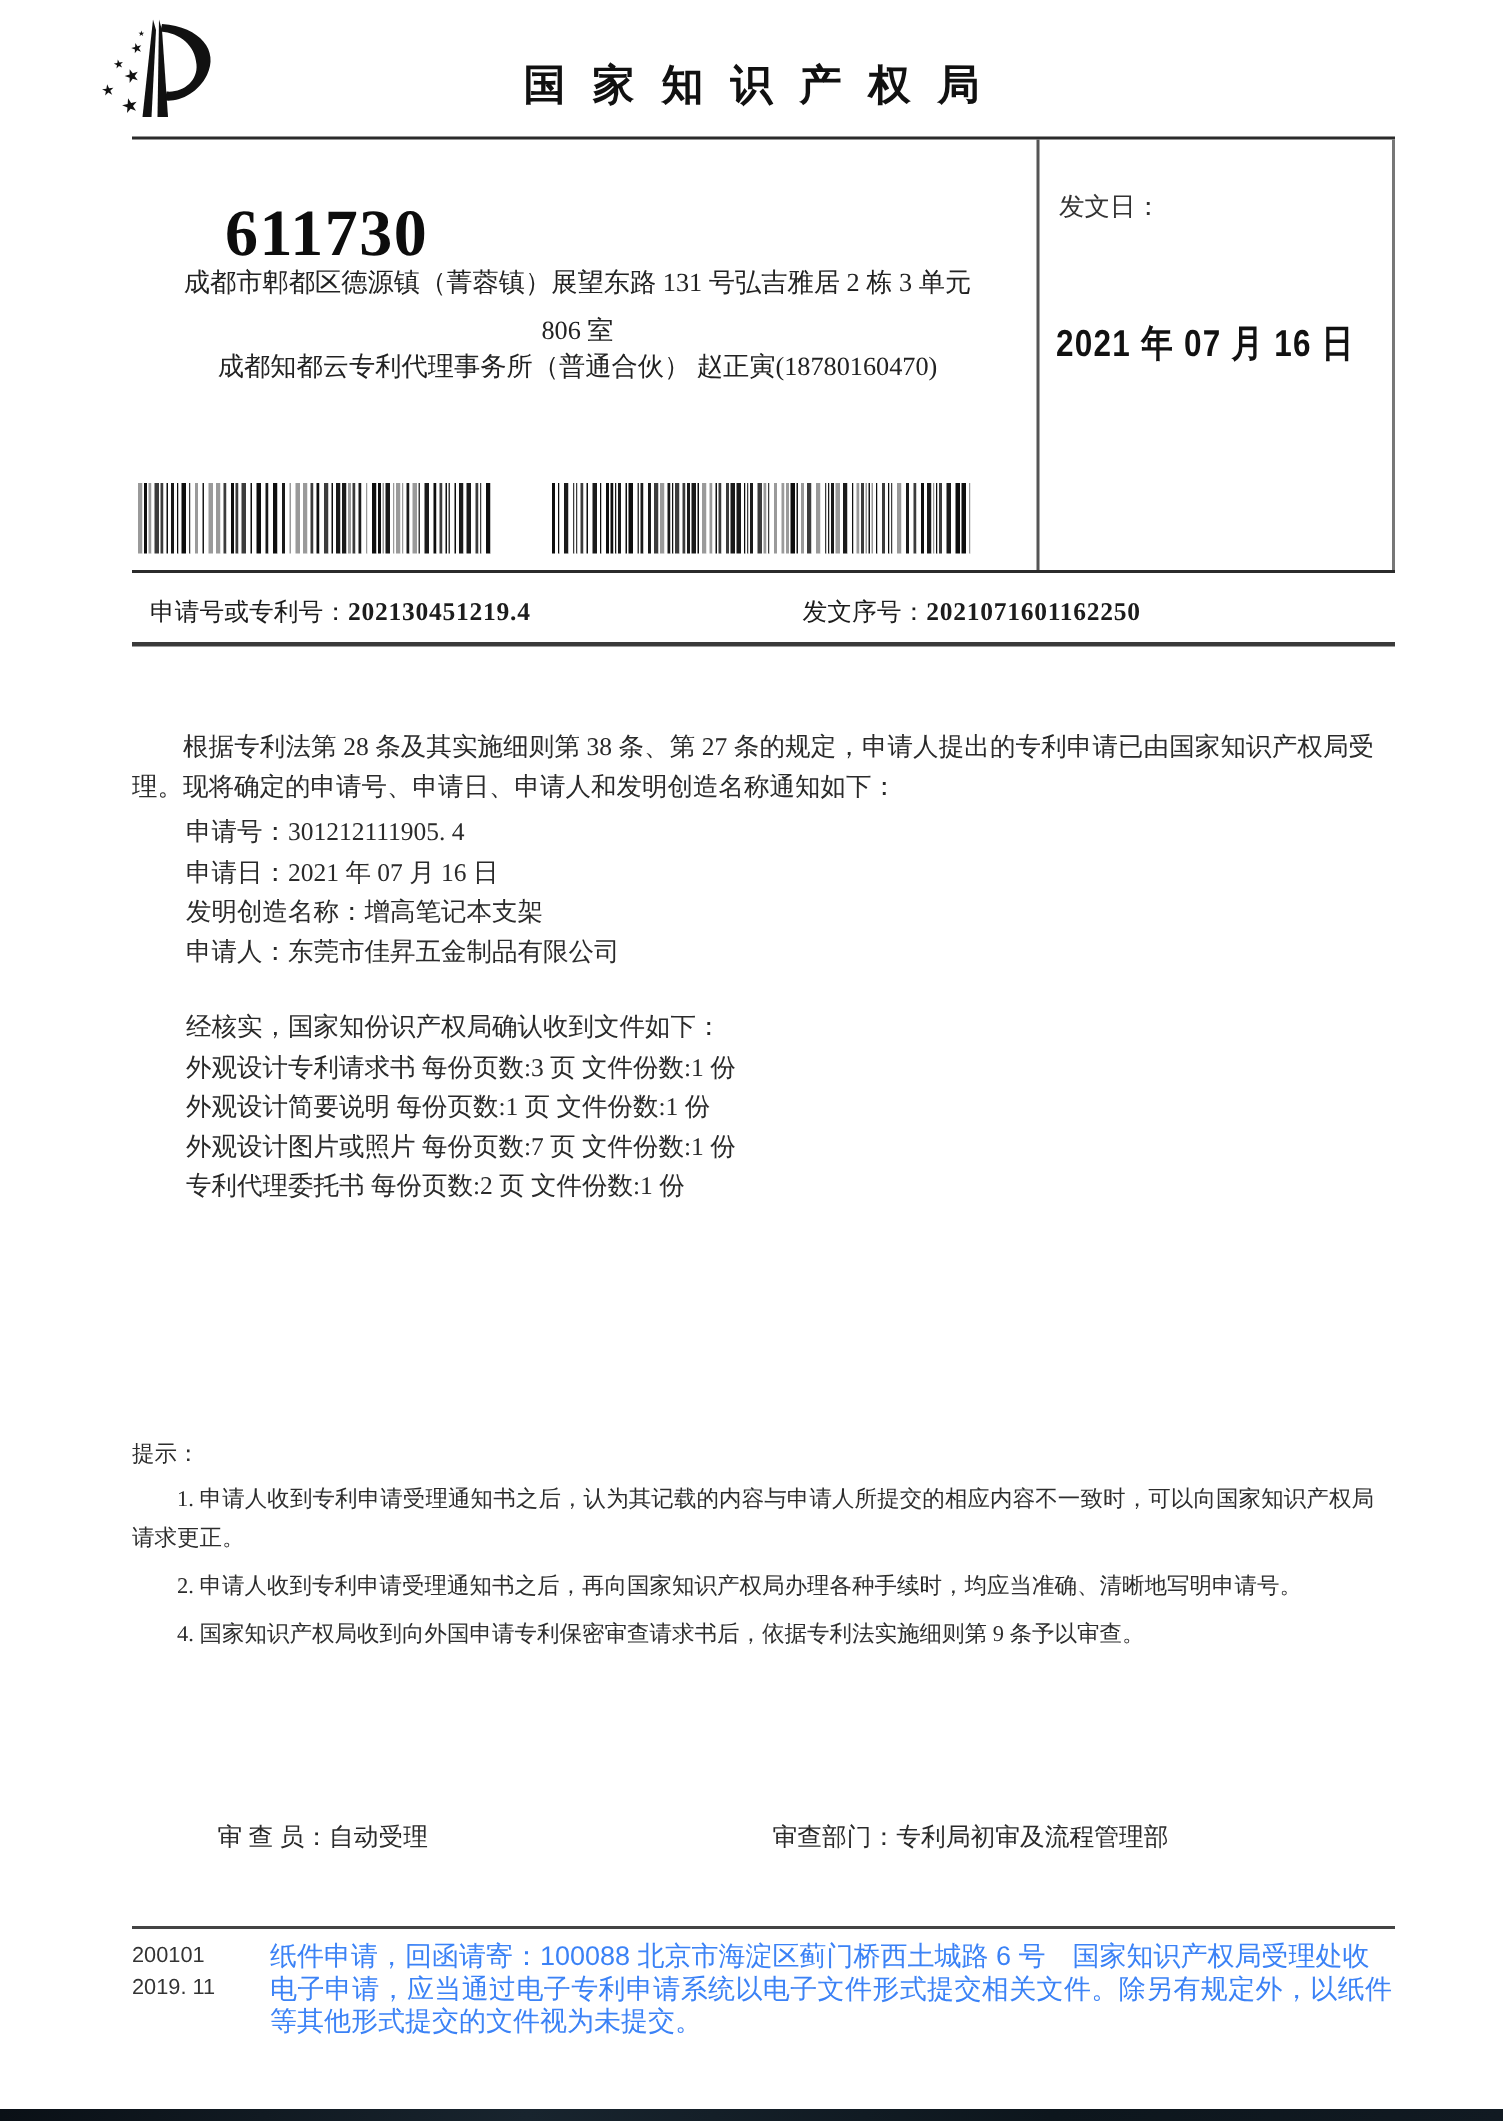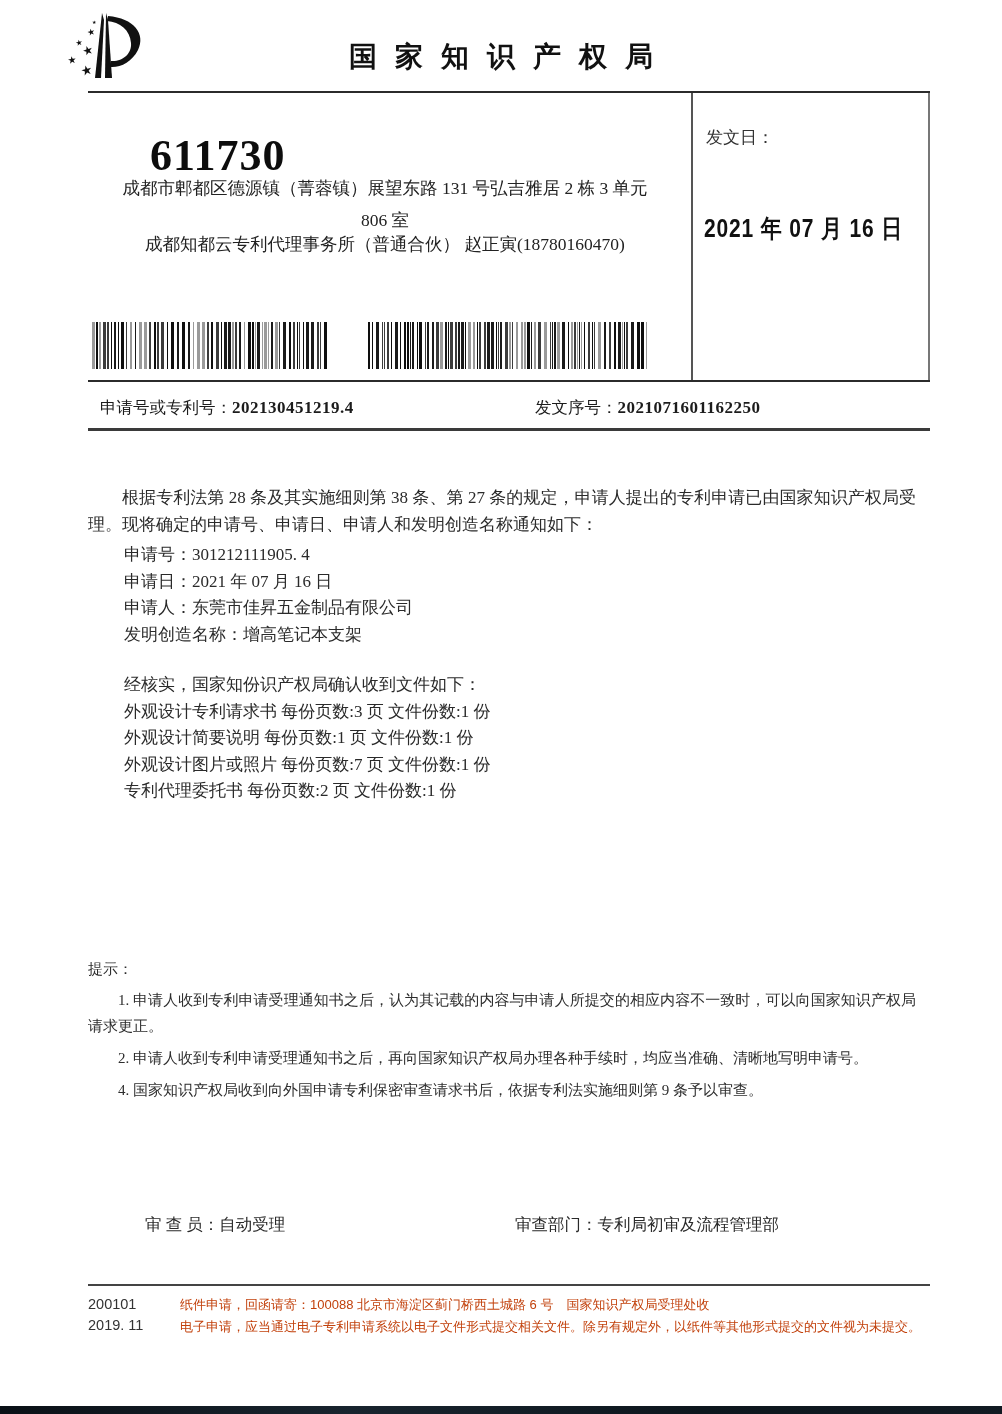--- a/index.html
+++ b/index.html
@@ -87,21 +87,21 @@
 
   
   .footer-codes{
     position:absolute;top:1294px;left:88px;
     font-family:"Liberation Sans","DejaVu Sans",sans-serif;
     font-size:14.5px;line-height:21px;color:#333;
   }
   .footer-text{
     position:absolute;top:1294px;left:180px;width:748px;
     font-family:"Liberation Sans","DejaVu Sans",sans-serif;
-    font-size:13px;line-height:21.5px;color:#c2410c;text-align:justify;
+    font-size:18px;line-height:21.5px;color:#3b82f6;text-align:justify;
   }
   .footer-text .fline1{margin:0 0 0 0;}
   .footer-text .fline2{margin:0;}
 
   .bottom-bar{
     position:absolute;left:0;bottom:0;width:100%;height:8px;
     background:linear-gradient(90deg,#0a1016 0%,#18242e 35%,#0d161d 70%,#111a22 100%);
   }
 </style>
 </head>
@@ -419,22 +419,22 @@
   </div>
 
   <div class="hrule rule-numbers"></div>
 
 
   <div class="intro">根据专利法第 28 条及其实施细则第 38 条、第 27 条的规定，申请人提出的专利申请已由国家知识产权局受理。现将确定的申请号、申请日、申请人和发明创造名称通知如下：</div>
 
   <div class="fields">
     <div><span>申请号：</span><span>301212111905. 4</span></div>
     <div><span>申请日：</span><span>2021 年 07 月 16 日</span></div>
+    <div><span>发明创造名称：</span><span>增高笔记本支架</span></div>
     <div><span>申请人：</span><span>东莞市佳昇五金制品有限公司</span></div>
-    <div><span>发明创造名称：</span><span>增高笔记本支架</span></div>
   </div>
 
   <div class="verify">
     <div>经核实，国家知份识产权局确认收到文件如下：</div>
     <div>外观设计专利请求书  每份页数:3 页  文件份数:1 份</div>
     <div>外观设计简要说明  每份页数:1 页  文件份数:1 份</div>
     <div>外观设计图片或照片  每份页数:7 页  文件份数:1 份</div>
     <div>专利代理委托书  每份页数:2 页  文件份数:1 份</div>
   </div>
 

